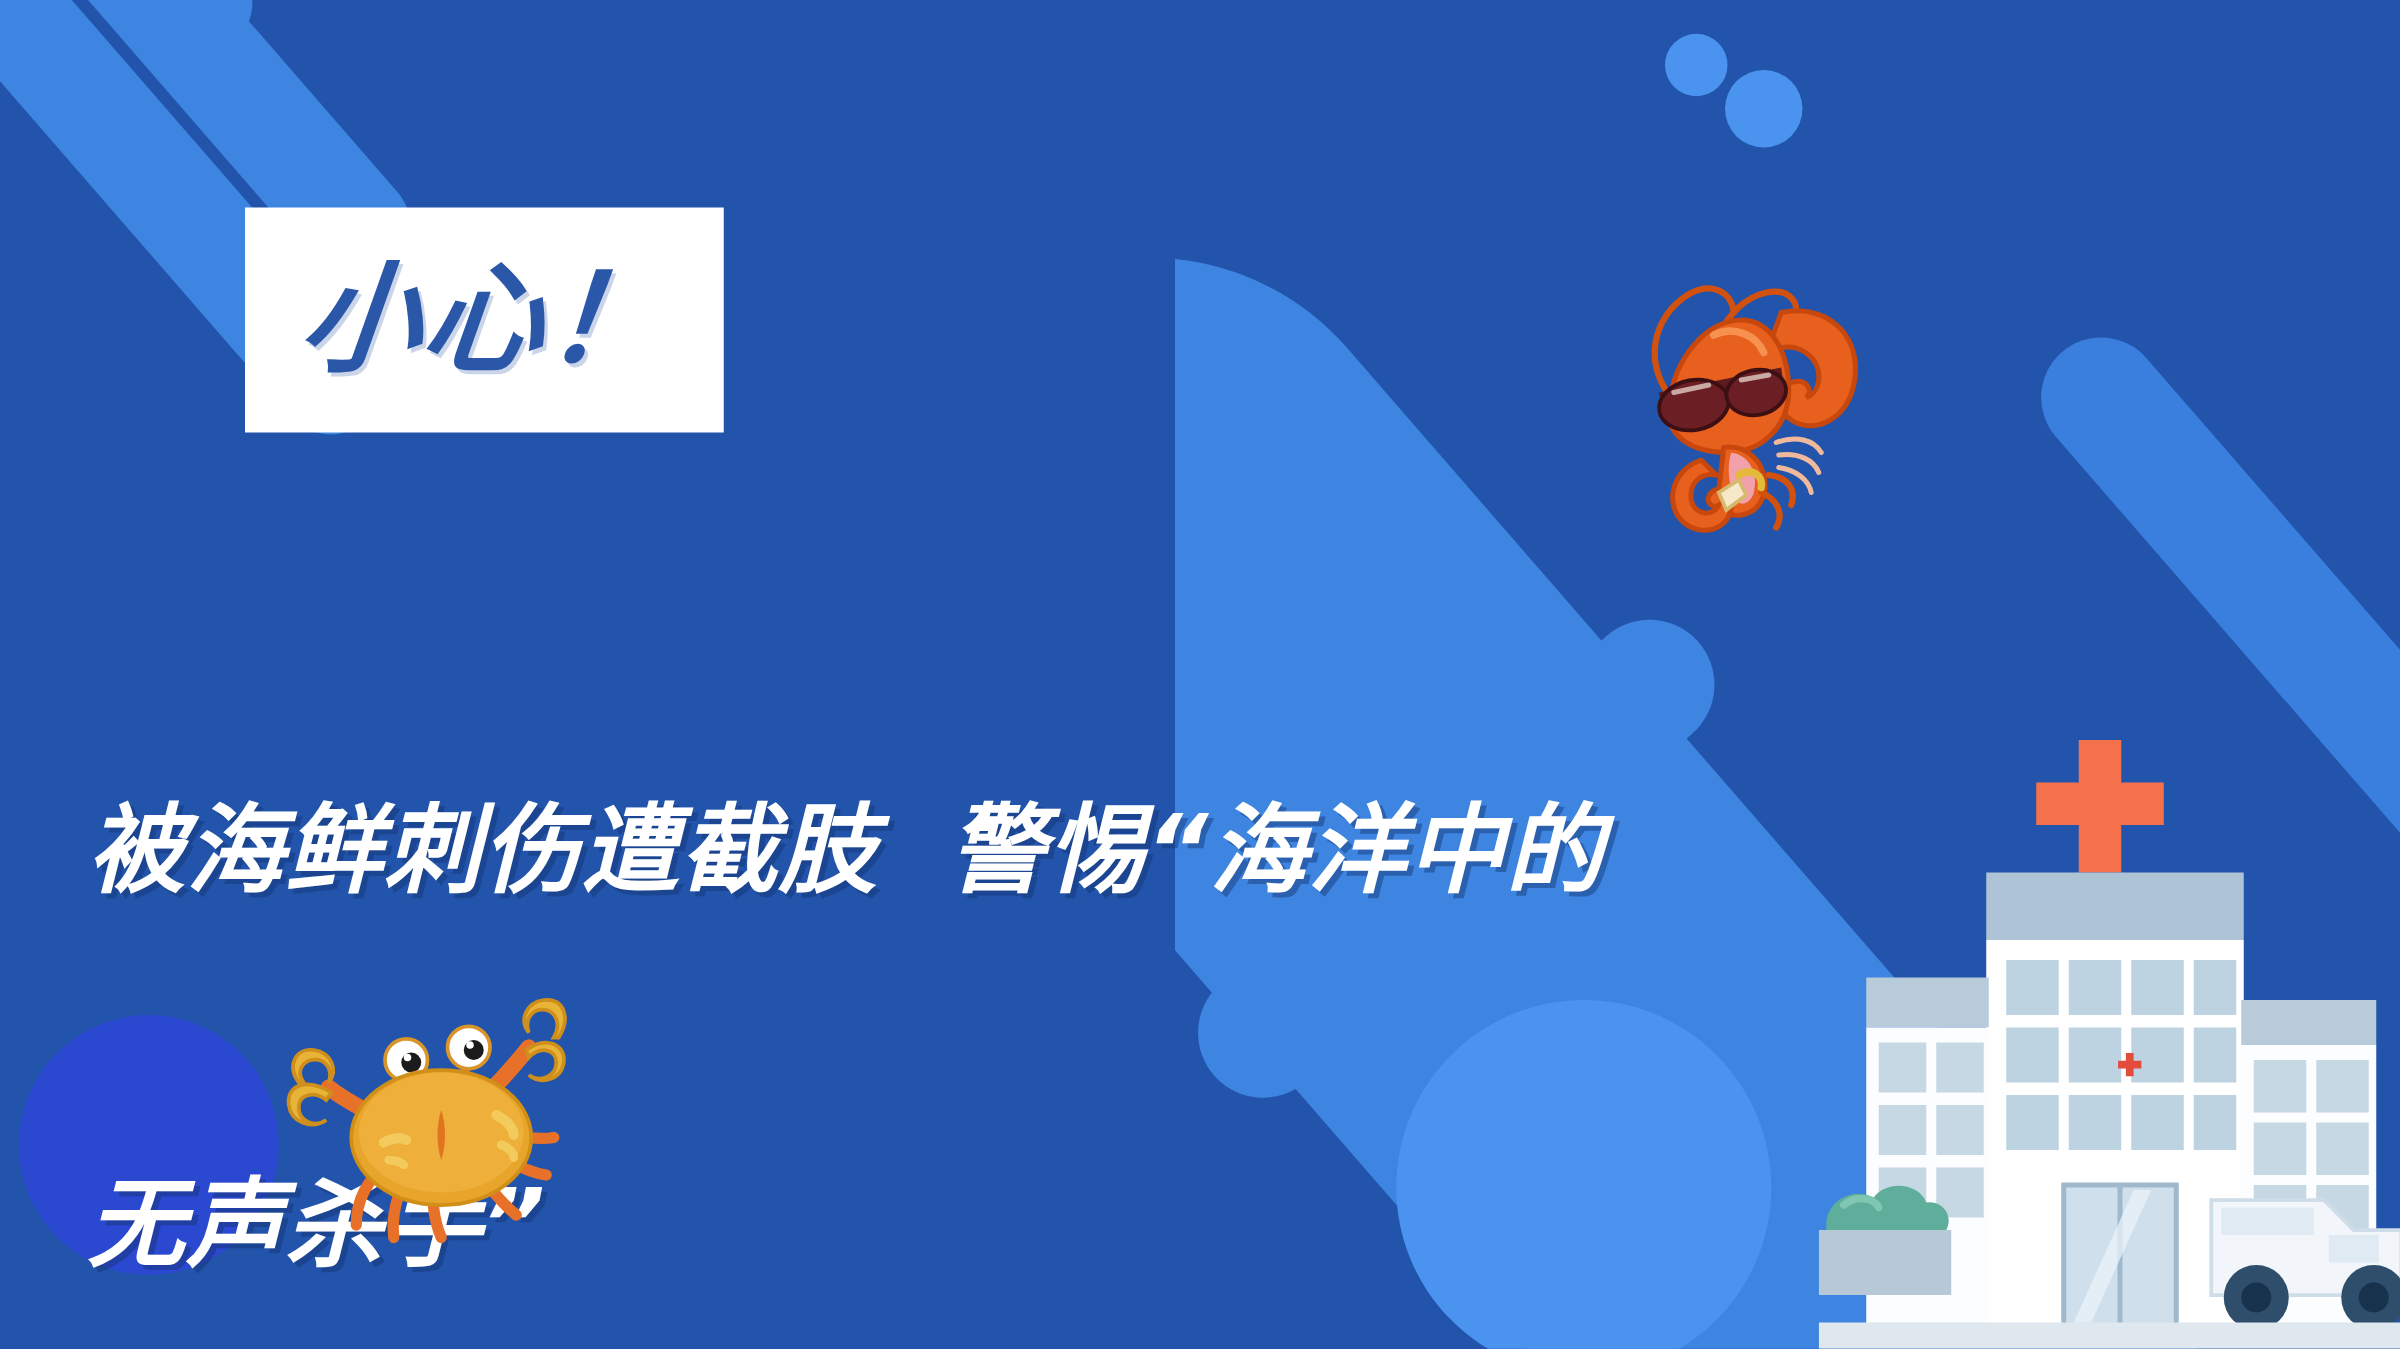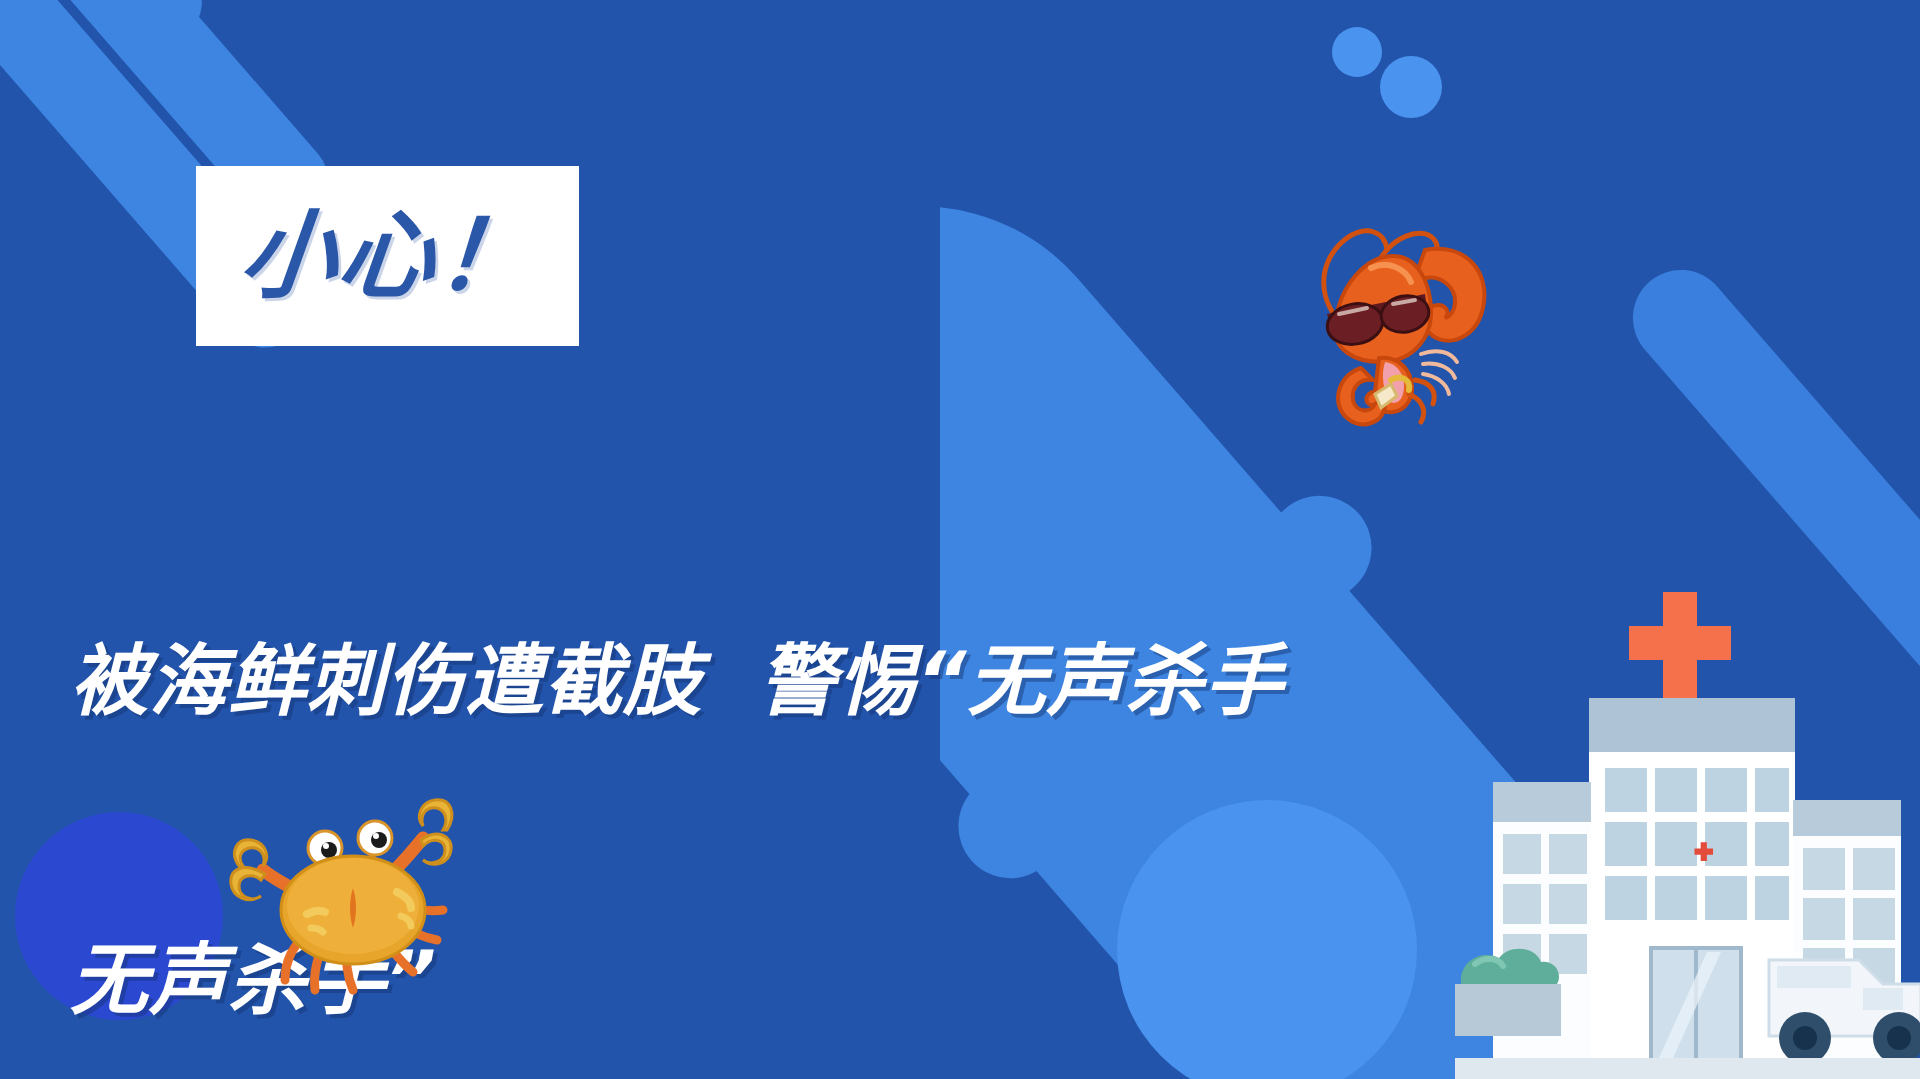--- a/index.html
+++ b/index.html
@@ -92,21 +92,21 @@
 
   <div class="circle" style="left:1117px;top:800px;width:300px;height:300px;background:#4a93ef;"></div>
 
   <div class="circle" style="left:15px;top:812px;width:208px;height:208px;background:#2b48d0;"></div>
 
   <div id="careBox">
     <span id="careText">小心！</span>
   </div>
 
   <div id="headline">
-    <span class="ln">被海鲜刺伤遭截肢  警惕“无声杀手</span>
+    <span class="ln">被海鲜刺伤遭截肢  警惕“海洋中的</span>
     <span class="ln">无声杀手”</span>
   </div>
 
   <svg id="lobster" viewBox="0 0 240 240">
     <g fill="none" stroke="#d2510f" stroke-width="5" stroke-linecap="round">
       <path d="M72 130 C40 104 42 62 72 40 C92 26 110 34 112 52"></path>
       <path d="M100 120 C86 88 104 44 138 36 C158 32 166 46 160 58"></path>
     </g>
 
     <path d="M150 52 C190 44 216 74 208 110 C202 138 176 150 158 138

